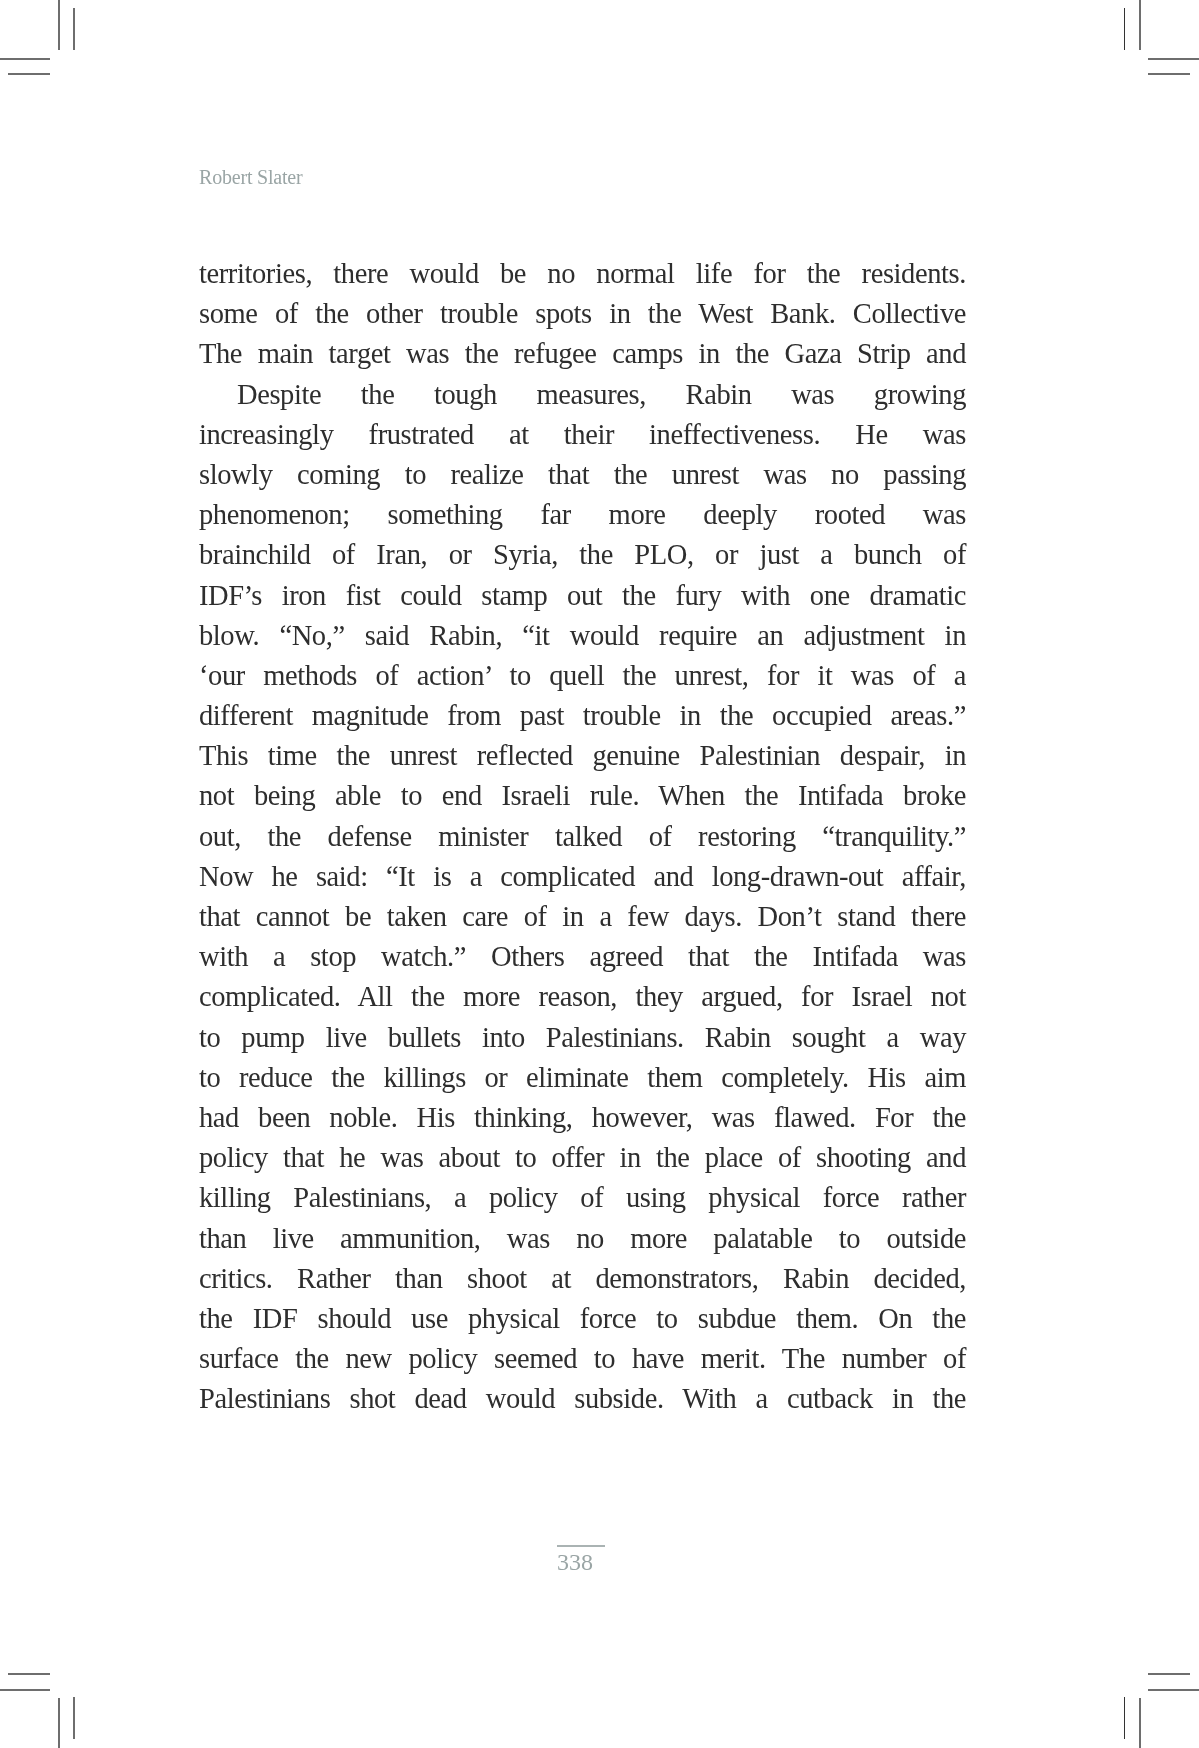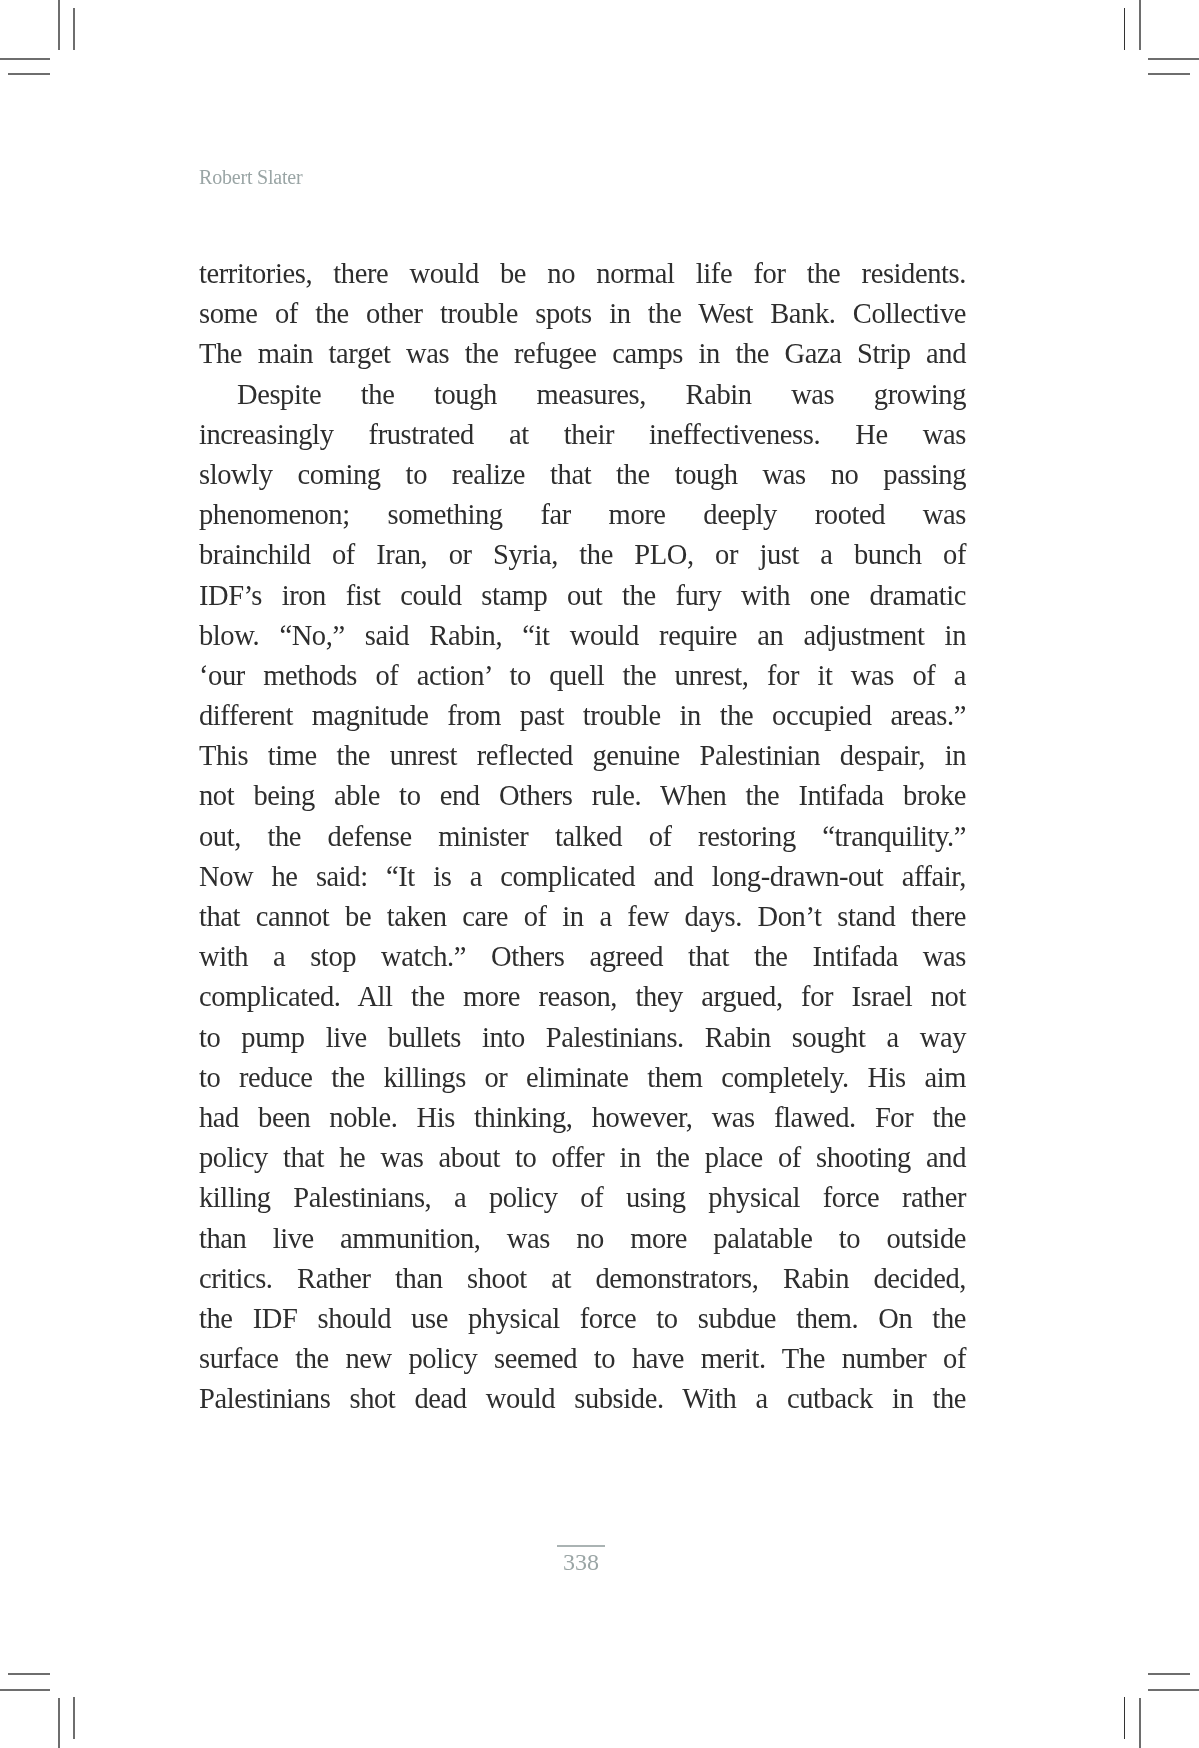--- a/index.html
+++ b/index.html
@@ -14,21 +14,21 @@
   .body-text {
     position: absolute; left: 199px; top: 222px; width: 767px;
     font-family: "Liberation Serif", serif; font-size: 28.5px; line-height: 40.2px;
     color: #2e2e2e; letter-spacing: -0.4px; margin-top: 32px;
   }
   .line { white-space: nowrap; text-align: justify; text-align-last: justify; height: 40.2px; }
   .line.last { text-align-last: left; }
   .line.indent { padding-left: 38px; }
   .folio {
     position: absolute; left: 557px; top: 1545px; width: 48px;
-    border-top: 2px solid #aab3b3; text-align: center;
+    border-top: 2px solid #aab3b3; 
     font-family: "Liberation Serif", serif; font-size: 24px; color: #9aa5a5; line-height: 30px;
   }
 </style>
 </head>
 <body>
 
 <div class="mark" style="left:58px;top:0;width:2px;height:50px;"></div>
 <div class="mark" style="left:73px;top:8px;width:2px;height:42px;"></div>
 <div class="mark" style="left:0;top:58px;width:50px;height:2px;"></div>
 <div class="mark" style="left:8px;top:73px;width:42px;height:2px;"></div>
@@ -49,29 +49,29 @@
 <div class="mark" style="left:1139px;top:1698px;width:2px;height:50px;"></div>
 
 <div class="running-head">Robert Slater</div>
 
 <div class="body-text" id="body-text">
     <div class="line">territories, there would be no normal life for the residents.</div>
     <div class="line">some of the other trouble spots in the West Bank. Collective</div>
     <div class="line">The main target was the refugee camps in the Gaza Strip and</div>
     <div class="line indent">Despite the tough measures, Rabin was growing</div>
     <div class="line">increasingly frustrated at their ineffectiveness. He was</div>
-    <div class="line">slowly coming to realize that the tough was no passing</div>
+    <div class="line">slowly coming to realize that the unrest was no passing</div>
     <div class="line">phenomenon; something far more deeply rooted was</div>
     <div class="line">brainchild of Iran, or Syria, the PLO, or just a bunch of</div>
     <div class="line">IDF’s iron fist could stamp out the fury with one dramatic</div>
     <div class="line">blow. “No,” said Rabin, “it would require an adjustment in</div>
     <div class="line">‘our methods of action’ to quell the unrest, for it was of a</div>
     <div class="line">different magnitude from past trouble in the occupied areas.”</div>
     <div class="line">This time the unrest reflected genuine Palestinian despair, in</div>
-    <div class="line">not being able to end Others rule. When the Intifada broke</div>
+    <div class="line">not being able to end Israeli rule. When the Intifada broke</div>
     <div class="line">out, the defense minister talked of restoring “tranquility.”</div>
     <div class="line">Now he said: “It is a complicated and long-drawn-out affair,</div>
     <div class="line">that cannot be taken care of in a few days. Don’t stand there</div>
     <div class="line">with a stop watch.” Others agreed that the Intifada was</div>
     <div class="line">complicated. All the more reason, they argued, for Israel not</div>
     <div class="line">to pump live bullets into Palestinians. Rabin sought a way</div>
     <div class="line">to reduce the killings or eliminate them completely. His aim</div>
     <div class="line">had been noble. His thinking, however, was flawed. For the</div>
     <div class="line">policy that he was about to offer in the place of shooting and</div>
     <div class="line">killing Palestinians, a policy of using physical force rather</div>

